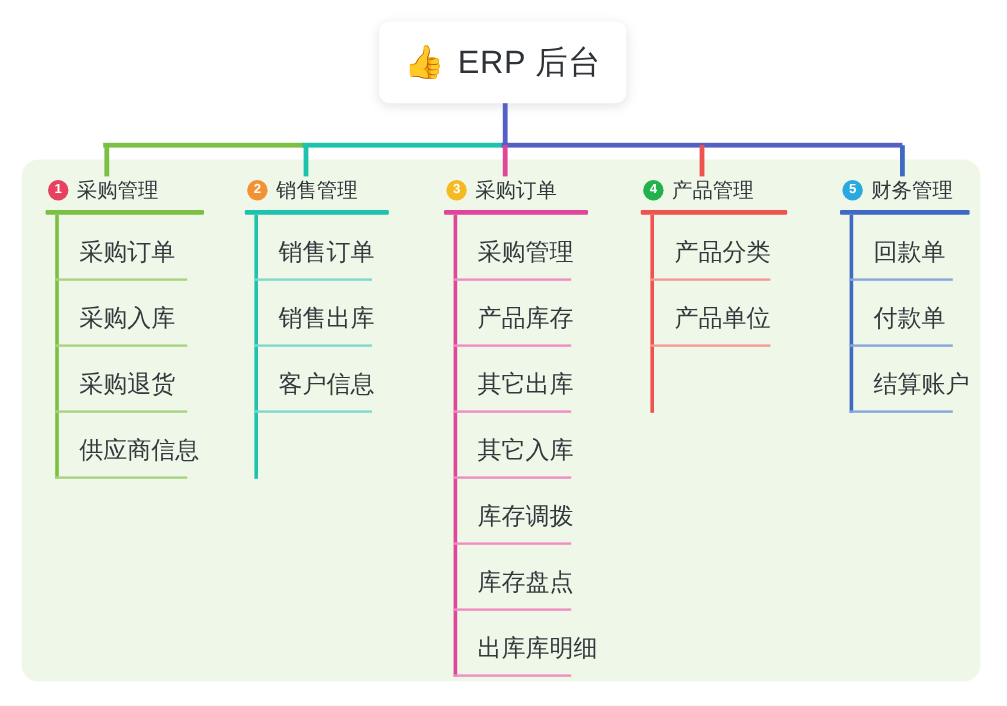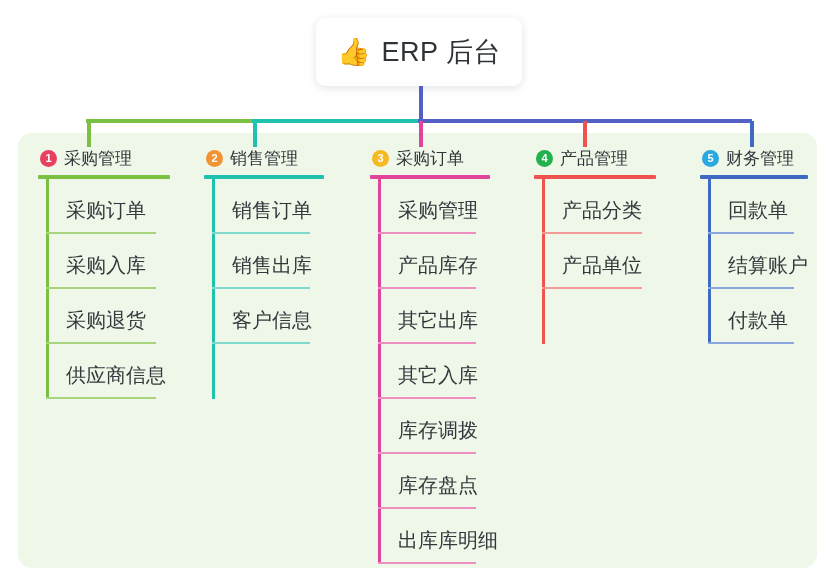--- a/index.html
+++ b/index.html
@@ -266,24 +266,24 @@
           <span class="col-title">财务管理</span>
         </div>
         <div class="col-rule" style="background: rgb(63, 106, 196); width: 108px;"></div>
         <div class="leaves">
           <div class="spine" style="background: rgb(63, 106, 196); height: 165px;"></div>
           <div class="leaf">
             <span class="leaf-text">回款单</span>
             <div class="leaf-rule" style="background: rgb(138, 166, 221); width: 86px;"></div>
           </div>
           <div class="leaf">
+            <span class="leaf-text">付款单</span>
+            <div class="leaf-rule" style="background: rgb(138, 166, 221); width: 86px;"></div>
+          </div>
+          <div class="leaf">
             <span class="leaf-text">结算账户</span>
             <div class="leaf-rule" style="background: rgb(138, 166, 221); width: 86px;"></div>
           </div>
-          <div class="leaf">
-            <span class="leaf-text">付款单</span>
-            <div class="leaf-rule" style="background: rgb(138, 166, 221); width: 86px;"></div>
-          </div>
         </div>
       </div>
     </div>
 
 </div>
 
 </body></html>

